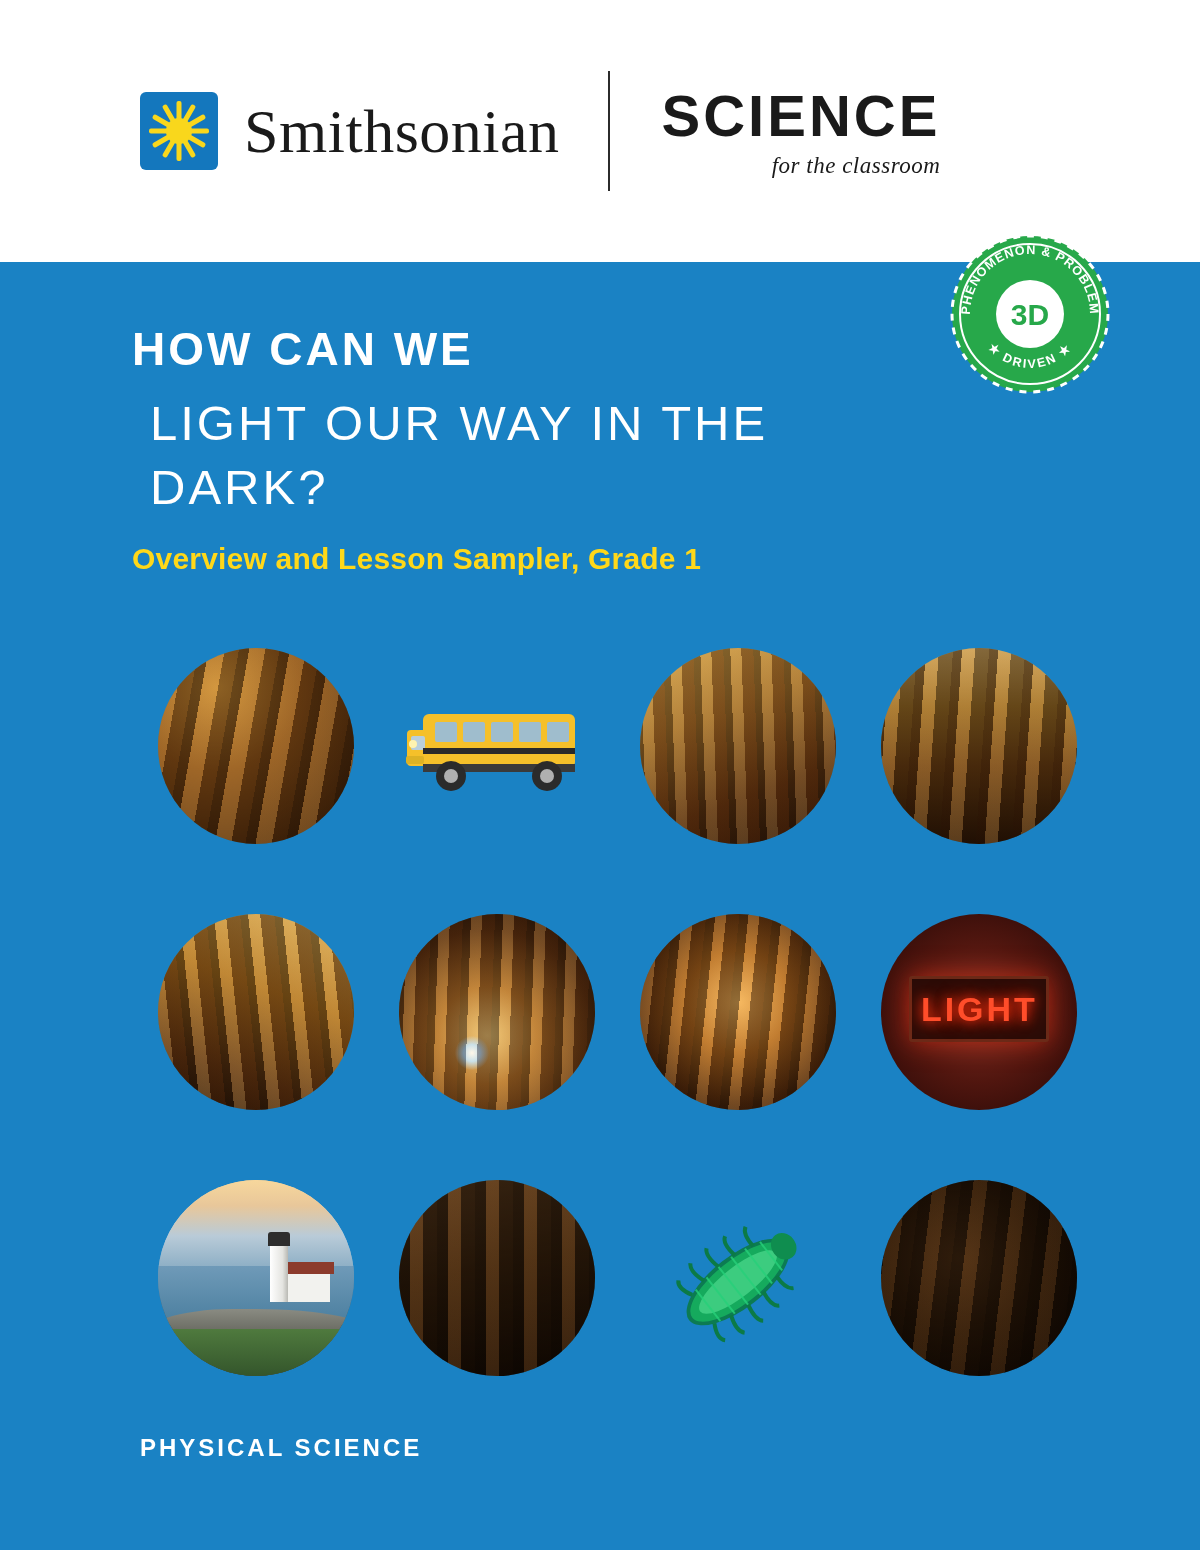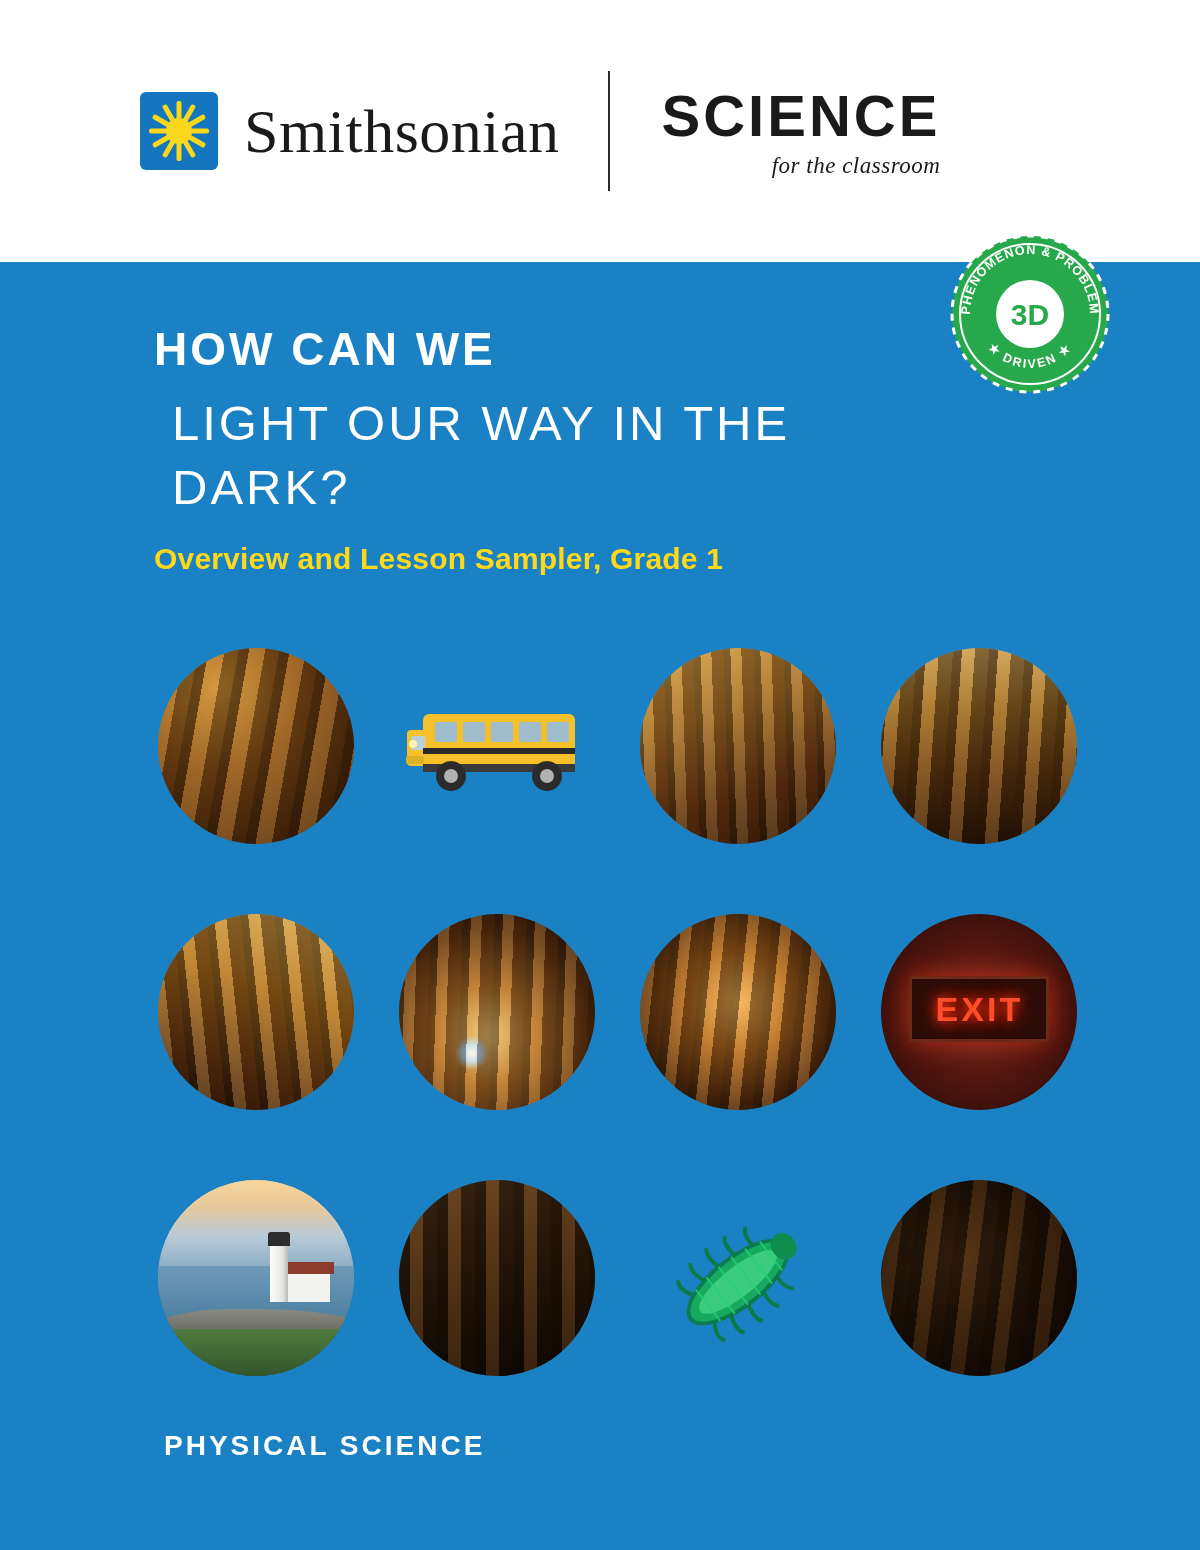--- a/index.html
+++ b/index.html
@@ -124,21 +124,21 @@
     right: 86px;
     width: 168px;
     height: 168px;
   }
   .badge svg { display: block; }
 
   
   .title-block {
     position: absolute;
     top: 62px;
-    left: 154px;
+    left: 132px;
     width: 760px;
   }
   .title-line1 {
     font-size: 46px;
     font-weight: bold;
     letter-spacing: 3px;
     color: #ffffff;
     line-height: 1.1;
   }
   .title-line2 {
@@ -295,25 +295,24 @@
     position: absolute;
     left: 10px; top: 22px;
     width: 176px; height: 160px;
   }
 
   
   .footer-label {
     position: absolute;
     left: 140px;
     bottom: 88px;
-    font-size: 28px;
+    font-size: 24px;
     font-weight: bold;
     letter-spacing: 3px;
     color: #ffffff;
-    margin-left: 24px;
   }
 </style>
 </head>
 <body>
 
 <div class="page">
 
   <div class="header">
     <div class="brand-left">
       <div class="sun-logo">
@@ -419,21 +418,21 @@
         </div>
       </div>
 
       <div class="cell">
         <div class="circ cave-f"></div>
       </div>
 
       <div class="cell">
         <div class="circ exit-cell">
           <div class="exit-sign">
-            <span class="exit-text">EXIT</span>
+            <span class="exit-text">LIGHT</span>
           </div>
         </div>
       </div>
 
       <div class="cell">
         <div class="circ light-cell">
           <div class="lh-sky"></div>
           <div class="lh-sea"></div>
           <div class="lh-rock"></div>
           <div class="lh-green"></div>

